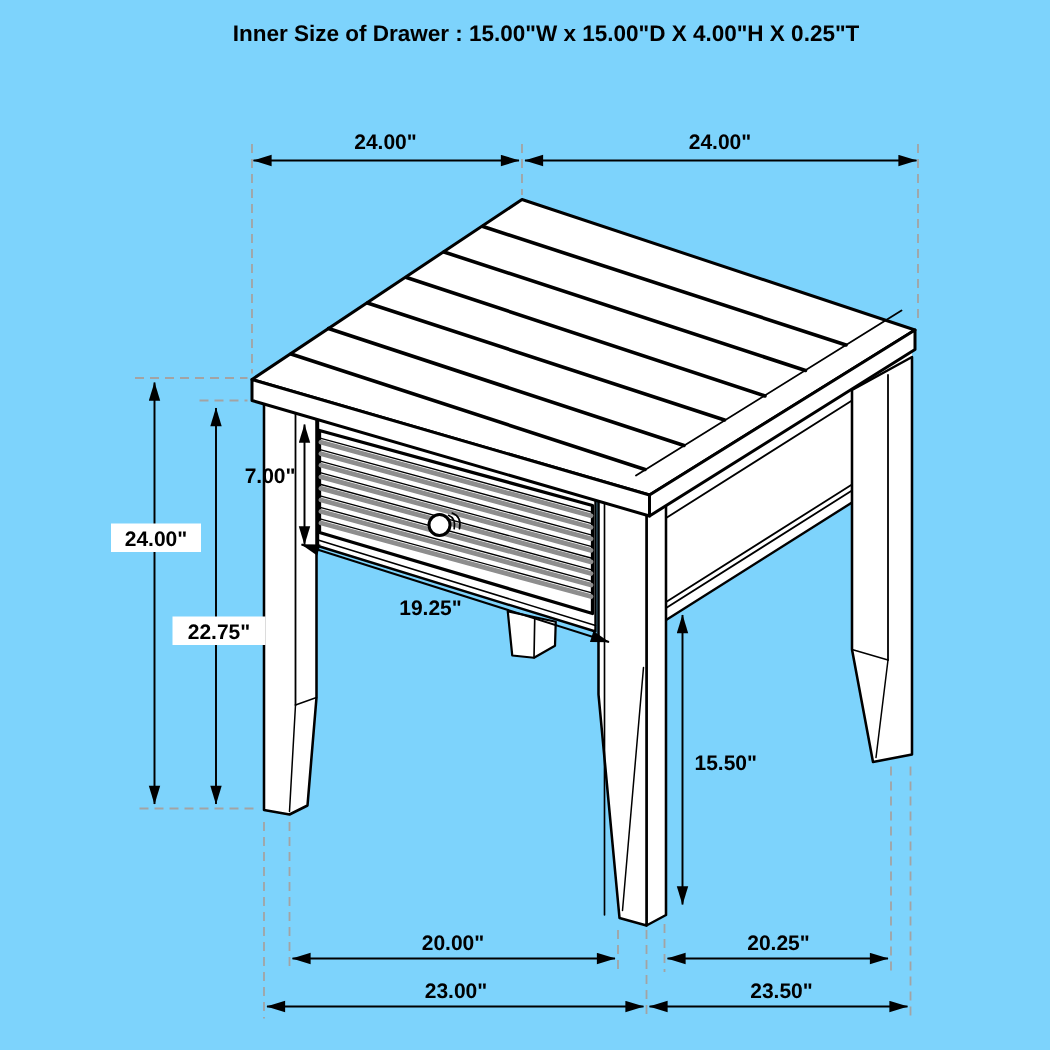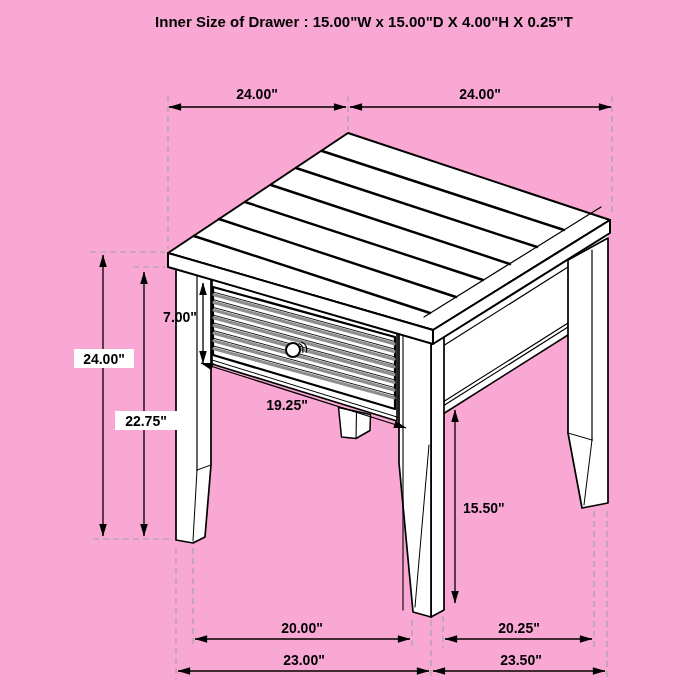--- a/index.html
+++ b/index.html
@@ -1,16 +1,16 @@
 <!DOCTYPE html>
 <html><head>
 <meta charset="utf-8">
 <style>
   html,body{margin:0;padding:0;background:#fff;}
-  .canvas{position:relative;width:700px;height:700px;background:#f9a8d4;overflow:hidden;
+  .canvas{position:relative;width:700px;height:700px;background:#7dd3fc;overflow:hidden;
           font-family:"Liberation Sans",sans-serif;}
   svg{display:block;}
   .dim-label{font-family:"Liberation Sans",sans-serif;font-size:14px;font-weight:bold;fill:#000;}
   .title-label{font-family:"Liberation Sans",sans-serif;font-size:15px;font-weight:bold;fill:#000;}
 </style>
 </head>
 <body>
 
 <div class="canvas">
 <svg width="700" height="700" viewBox="0 0 700 700">

